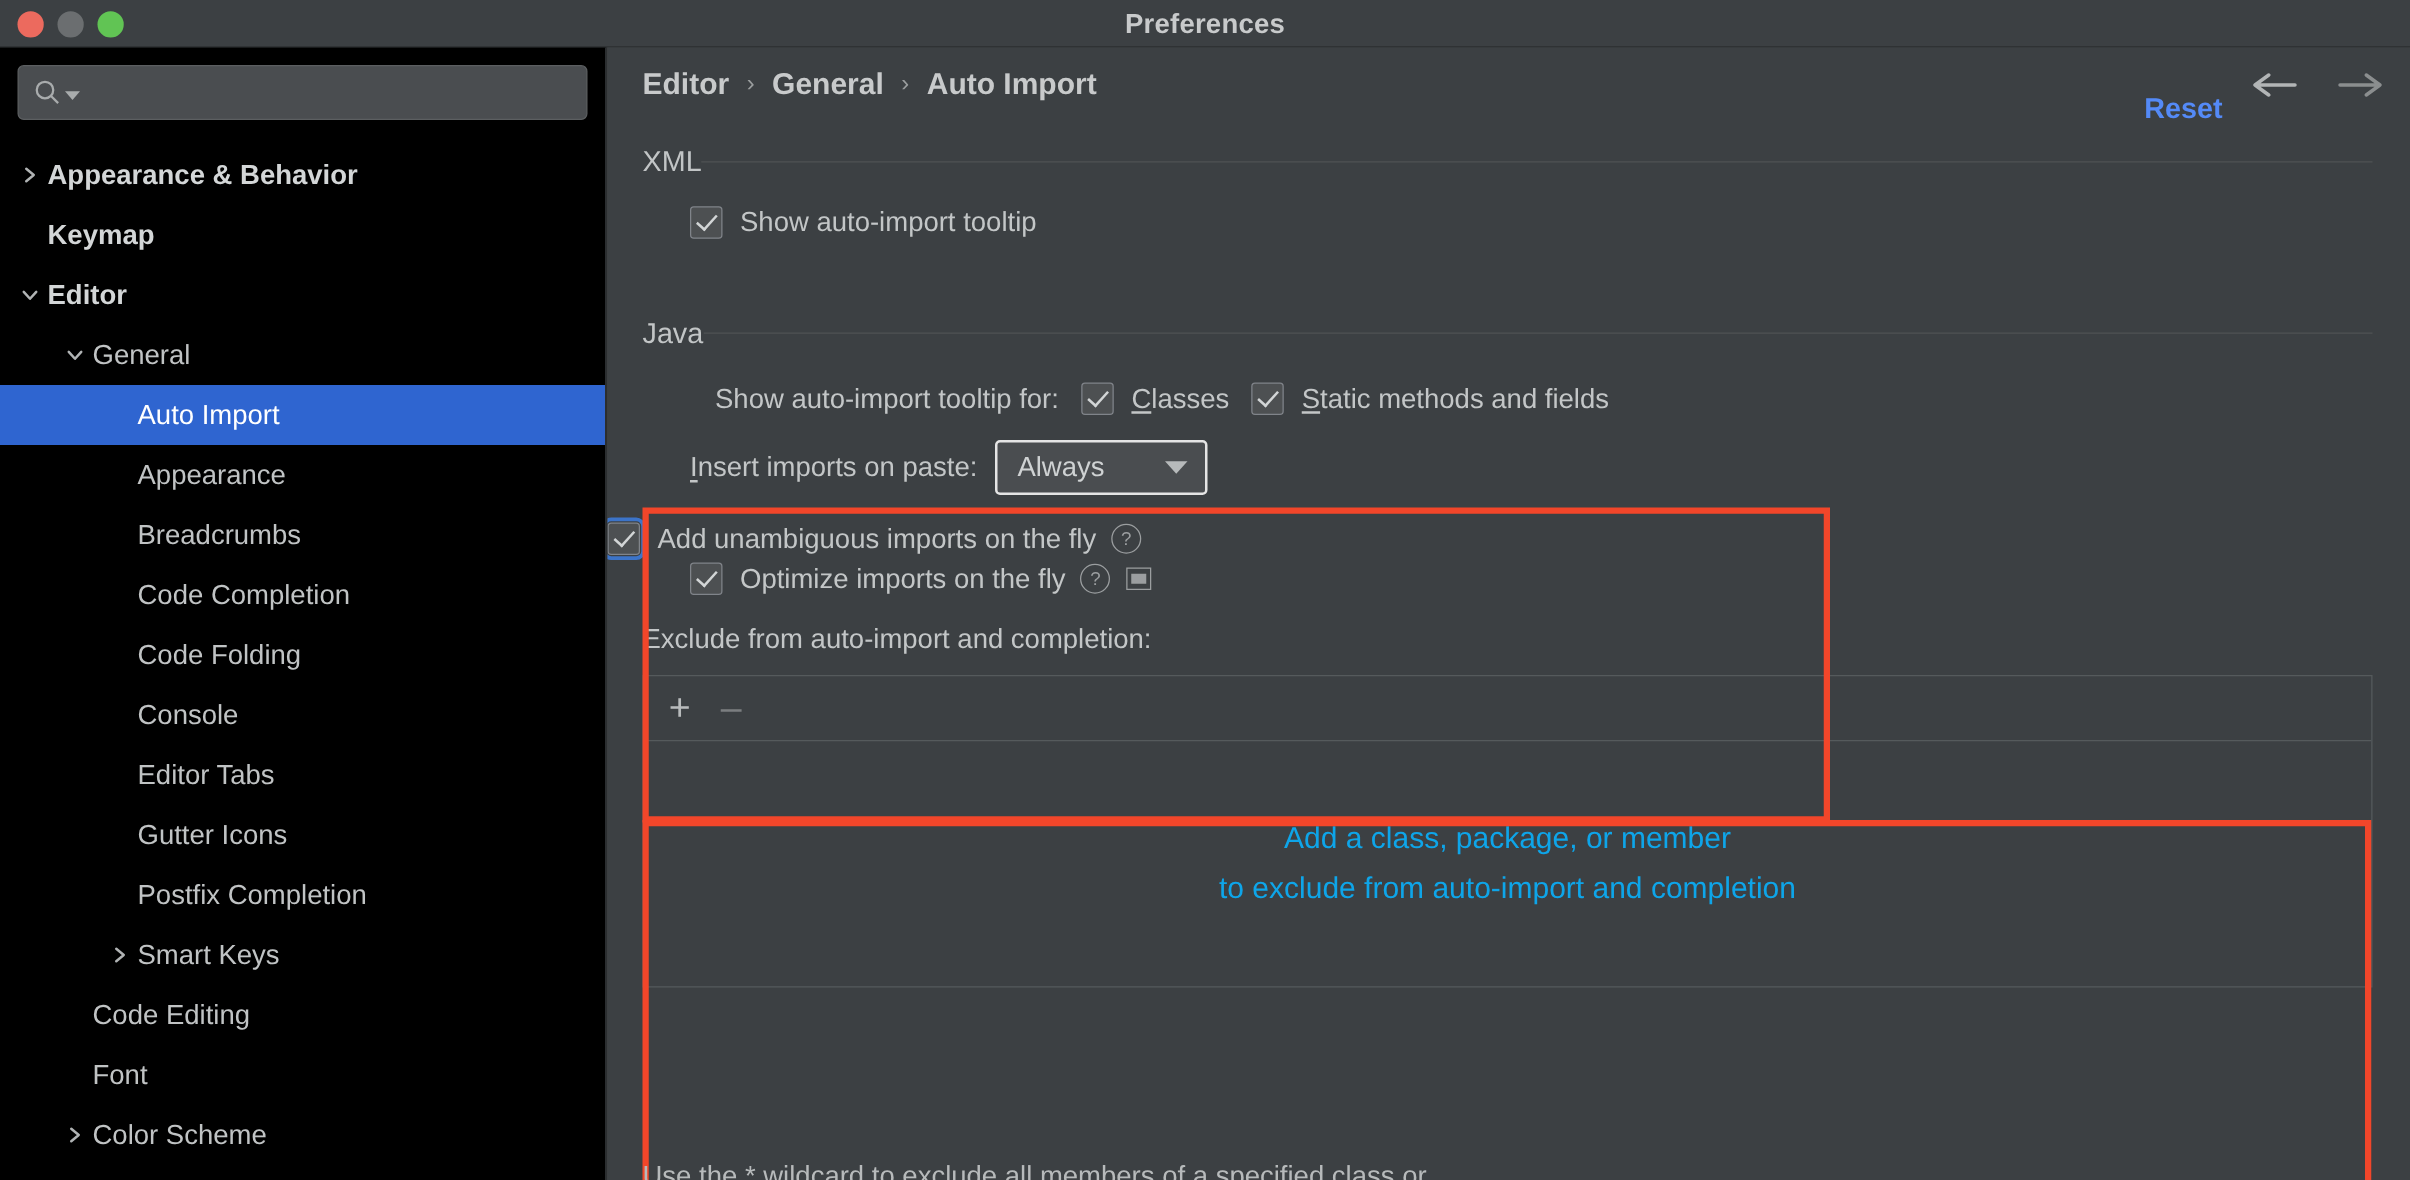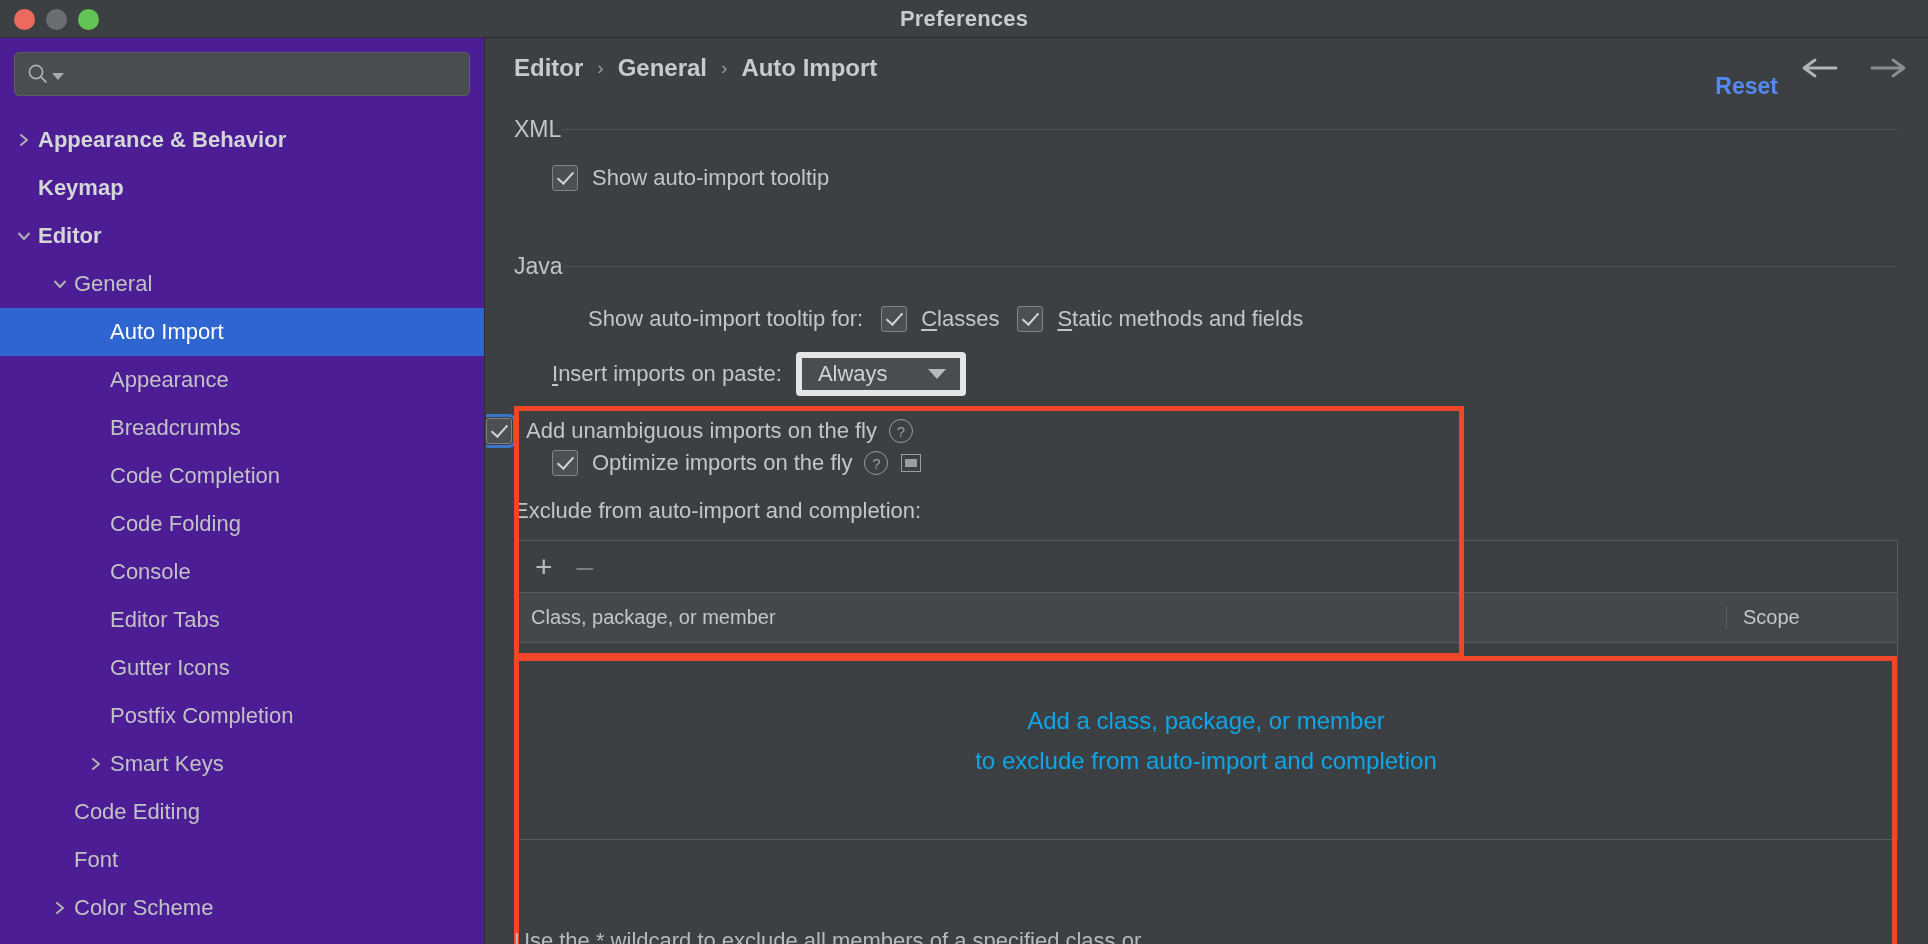--- a/index.html
+++ b/index.html
@@ -25,21 +25,21 @@
   .dot.green  { background: #61c454; }
   .win-title {
     width: 100%; text-align: center;
     color: #c8cacb; font-size: 22px; font-weight: bold;
     letter-spacing: .2px;
   }
 
   
   .sidebar {
     position: absolute; left: 0; top: 38px; width: 485px; height: 906px;
-    background: #4c1d95;
+    background: #000000;
     border-right: 1px solid #2b2e30;
     overflow: hidden;
   }
   .search-wrap { padding: 14px 14px 0 14px; }
   .search-box {
     height: 44px; background: #4a4d50;
     border: 1px solid #5c5f61; border-radius: 5px;
     display: flex; align-items: center; padding: 0 12px; gap: 4px;
   }
   .search-ico { display: flex; align-items: center; color: #a9acad; }
@@ -121,21 +121,21 @@
     width: 20px; height: 18px; border: 1.6px solid #9b9ea0;
     margin-left: 13px; position: relative; cursor: pointer;
   }
   .mini-ico::after {
     content:""; position:absolute; left: 3px; top: 4px; right: 3px; bottom: 4px;
     background: #9b9ea0;
   }
 
   .select {
     height: 44px; min-width: 170px;
-    background: #4a4d50; border: 6px solid #e5e5e5; border-radius: 4px;
+    background: #4a4d50; border: 2px solid #e5e5e5; border-radius: 4px;
     display: inline-flex; align-items: center; justify-content: space-between;
     padding: 0 14px 0 16px; margin-left: 14px; cursor: pointer;
   }
   .select .sv { color: #cfd2d3; font-size: 22px; }
   .select .caret {
     width: 0; height: 0; margin-left: 26px;
     border-left: 9px solid transparent; border-right: 9px solid transparent;
     border-top: 10px solid #b7babb;
   }
 
@@ -316,21 +316,21 @@
     <div class="row" style="padding-left:66px; margin-top:22px;">
       <span class="cb"></span>
       <span class="cb-label">Show auto-import tooltip</span>
     </div>
 
     <div class="sect" style="margin-top:62px;">
       <span class="sect-title">Java</span>
       <span class="sect-line"></span>
     </div>
 
-    <div class="row" style="padding-left:102px; margin-top:26px;">
+    <div class="row" style="padding-left:66px; margin-top:26px;margin-left:20px;">
       <span class="cb-label" style="margin-left:0;">Show auto-import tooltip for:</span>
       <span class="cb" style="margin-left:18px;"></span>
       <span class="cb-label"><span class="mn">C</span>lasses</span>
       <span class="cb" style="margin-left:18px;"></span>
       <span class="cb-label"><span class="mn">S</span>tatic methods and fields</span>
     </div>
 
     <div class="row" style="padding-left:66px; margin-top:20px;">
       <span class="cb-label" style="margin-left:0;"><span class="mn">I</span>nsert imports on paste:</span>
       <span class="select">
@@ -352,24 +352,20 @@
       <span class="mini-ico"></span>
     </div>
 
     <div class="excl-label">Exclude from auto-import and completion:</div>
 
     <div class="tablewrap">
       <div class="tbar">
         <span class="tbar-btn">+</span>
         <span class="tbar-btn dim">–</span>
       </div>
-      <div class="thead">
-        <div class="th first">Class, package, or member</div>
-        <div class="th scope">Scope</div>
-      </div>
       <div class="tbody">
         <div class="empty-line">Add a class, package, or member</div>
         <div class="empty-line">to exclude from auto-import and completion</div>
       </div>
     </div>
 
     <div class="redbox" id="redbox-java" style="border-color: rgb(242, 70, 42);"></div>
     <div class="redbox" id="redbox-exclude" style="border-color: rgb(242, 70, 42);"></div>
   </div>
 </div>

